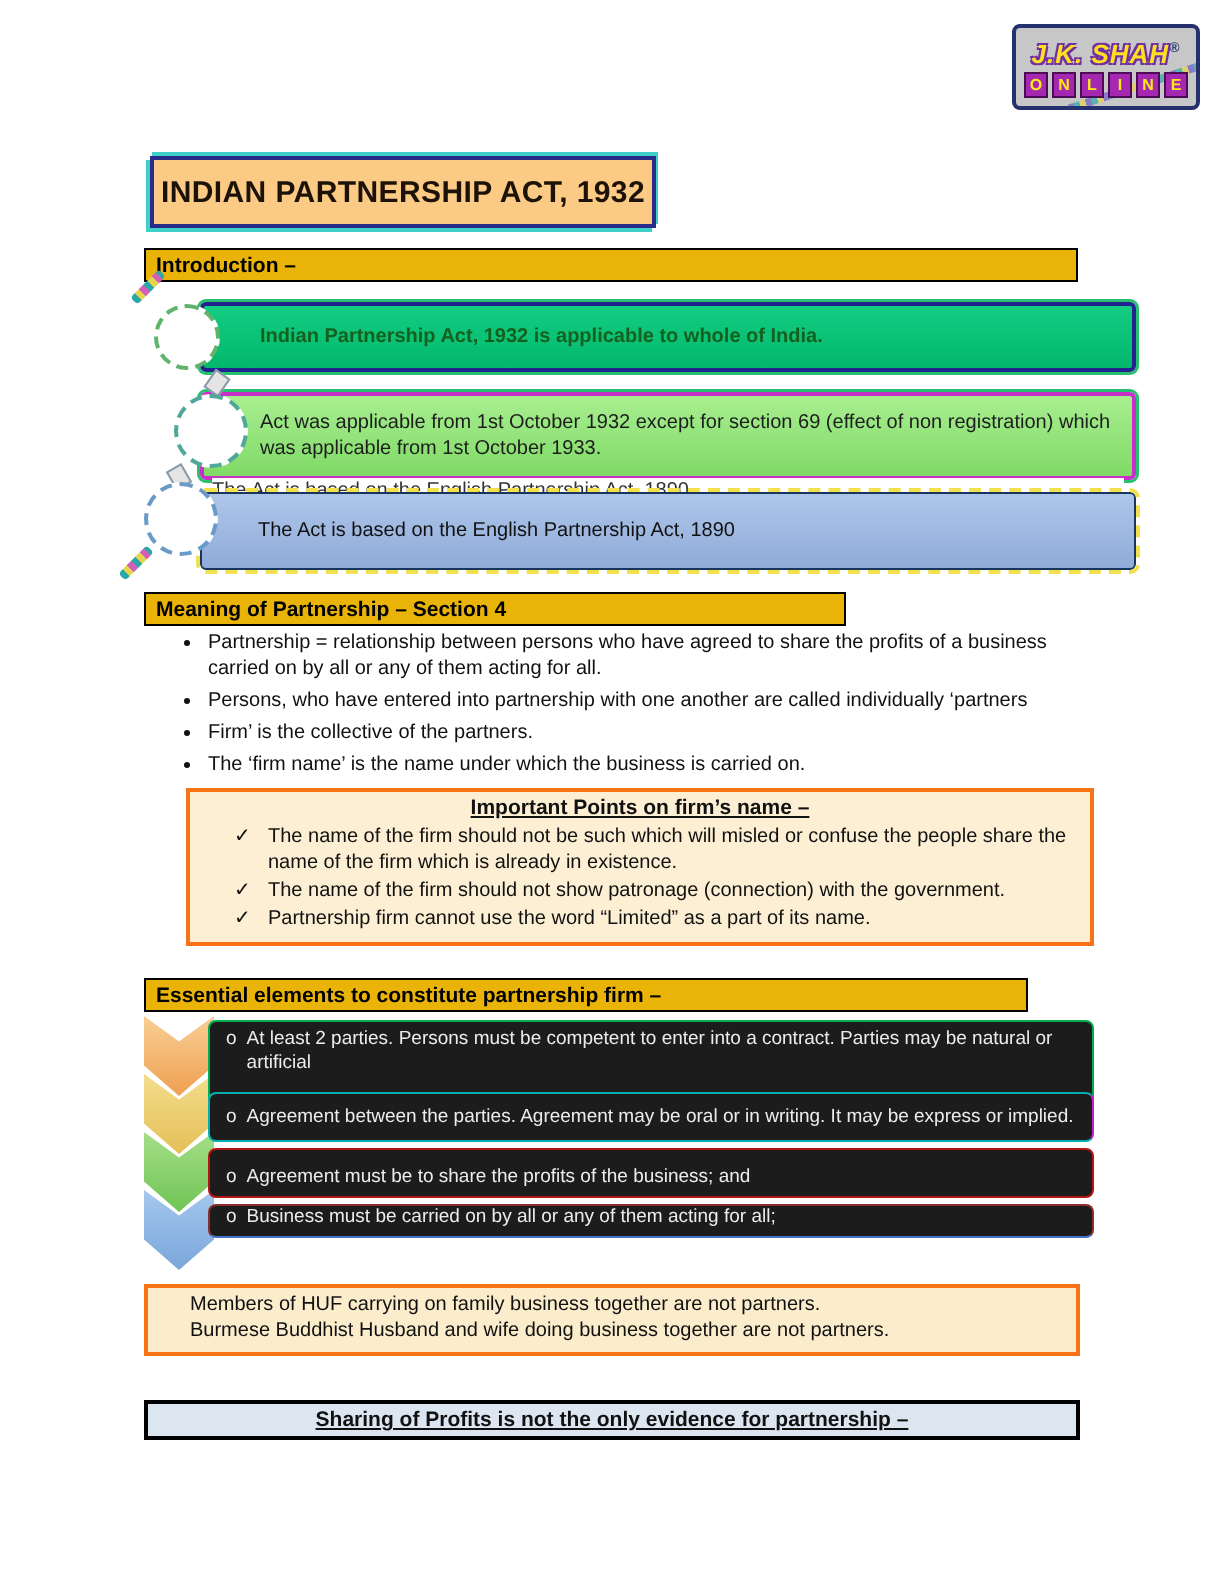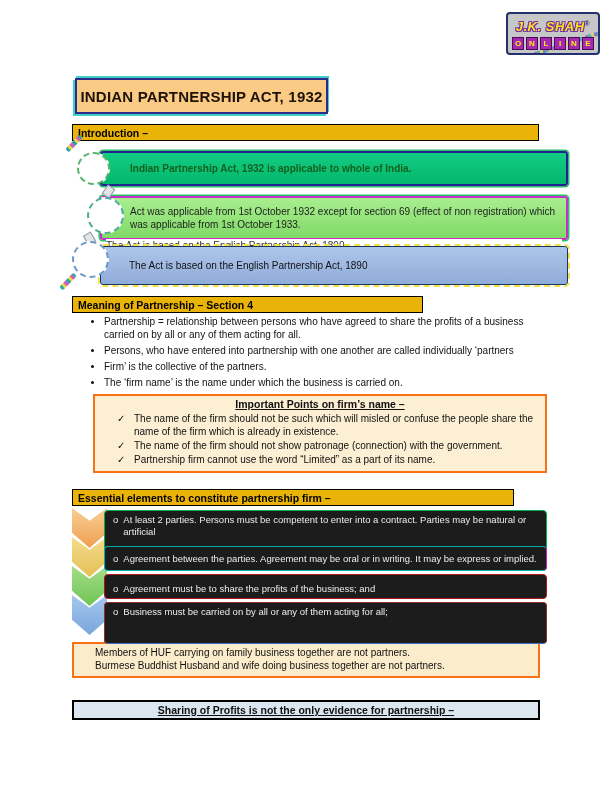--- a/index.html
+++ b/index.html
@@ -126,21 +126,21 @@
   .chev4{top:595px;background:linear-gradient(#a5c8ee,#79a6da);}
   .drow{
     position:absolute;left:104px;width:443px;box-sizing:border-box;border-radius:4px;
     background:#1c1c1c;color:#ececec;font-size:9.5px;line-height:12px;
     padding:3px 8px 3px 8px;display:flex;z-index:2;
   }
   .drow::before{content:"o";margin-right:5px;}
   .drow1{top:510px;height:50px;border:1px solid #00b050;}
   .drow2{top:546px;height:25px;border:1px solid #00afae;border-right-color:#c820c8;align-items:center;}
   .drow3{top:574px;height:25px;border:1px solid #b41414;align-items:flex-end;}
-  .drow4{top:602px;height:42px;border:1px solid #8b2e2e;border-bottom-color:#4472c4;align-items:flex-start;}
+  .drow4{top:602px;height:17px;border:1px solid #8b2e2e;border-bottom-color:#4472c4;align-items:flex-end;}
 
   
   .share-bar{
     position:absolute;left:72px;top:700px;width:468px;height:20px;box-sizing:border-box;
     background:#dce6f1;border:2px solid #000;text-align:center;
     font-weight:bold;font-size:10.5px;text-decoration:underline;padding-top:2px;color:#111;
   }
 </style>
 </head>
 <body>

